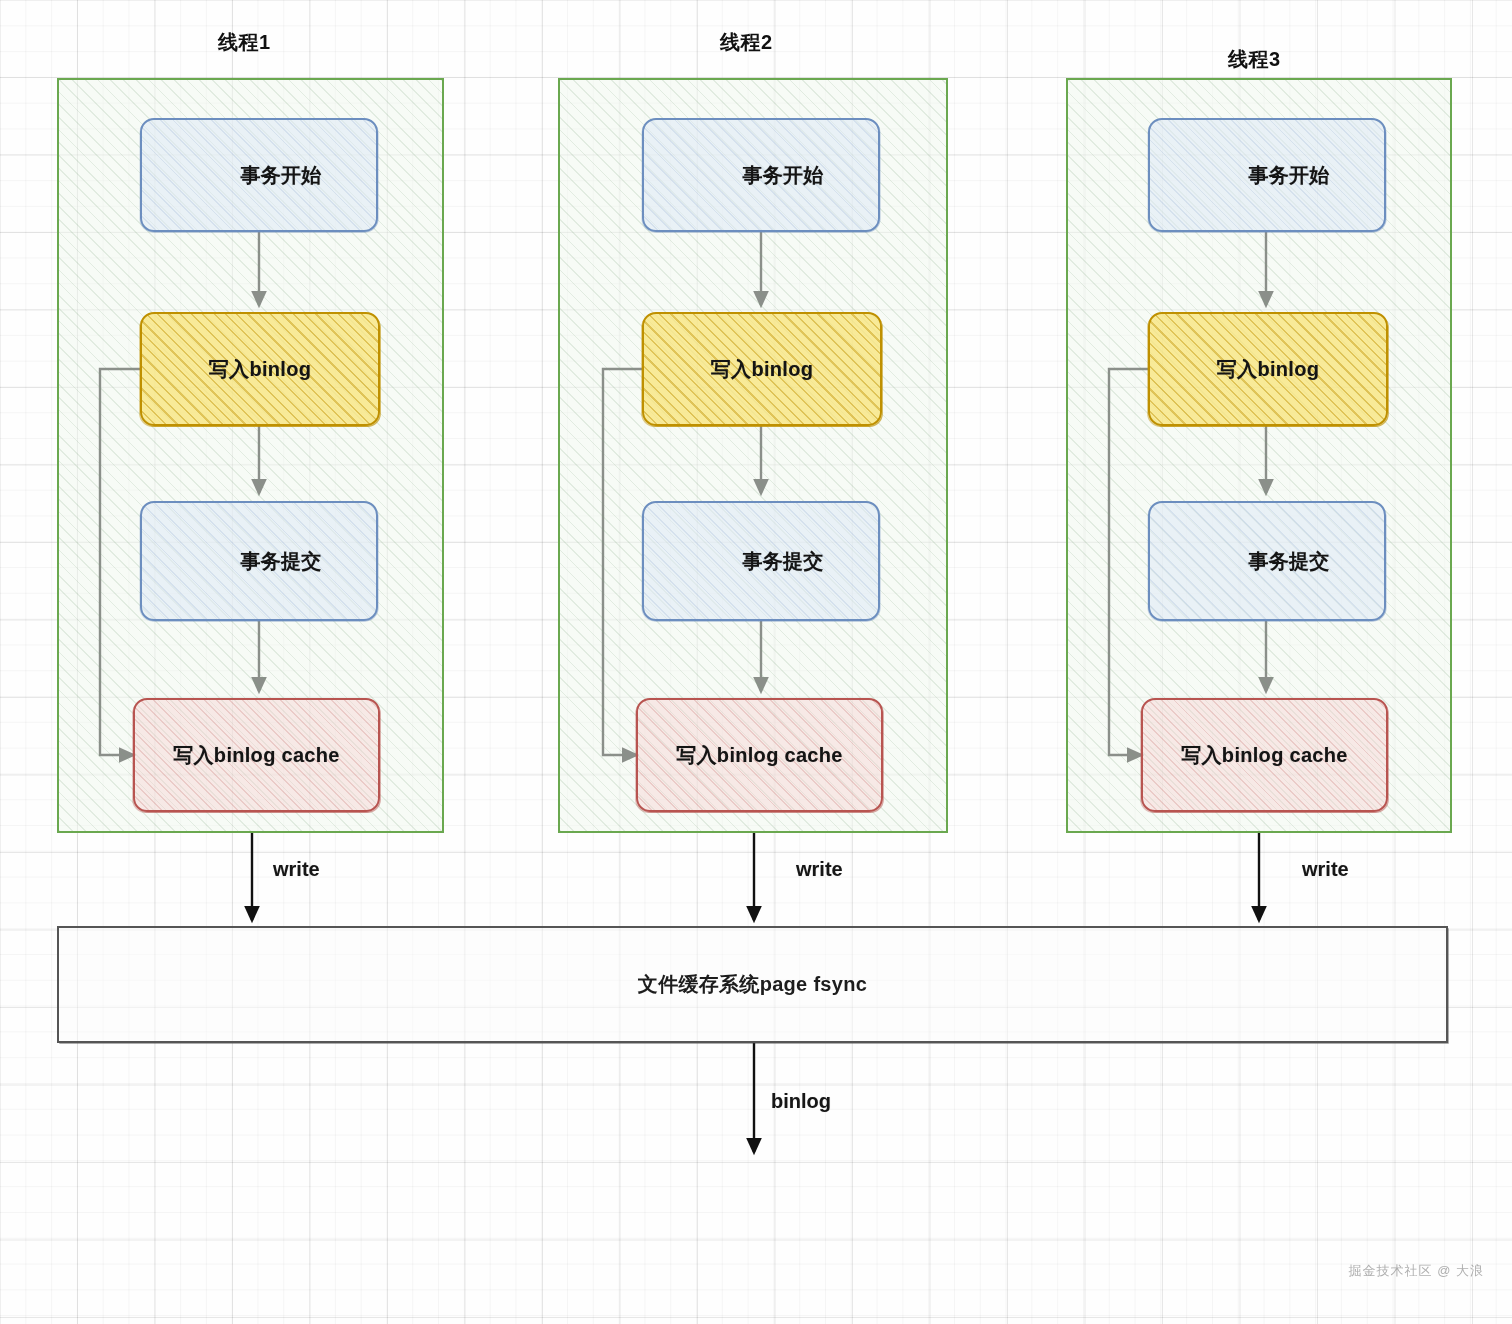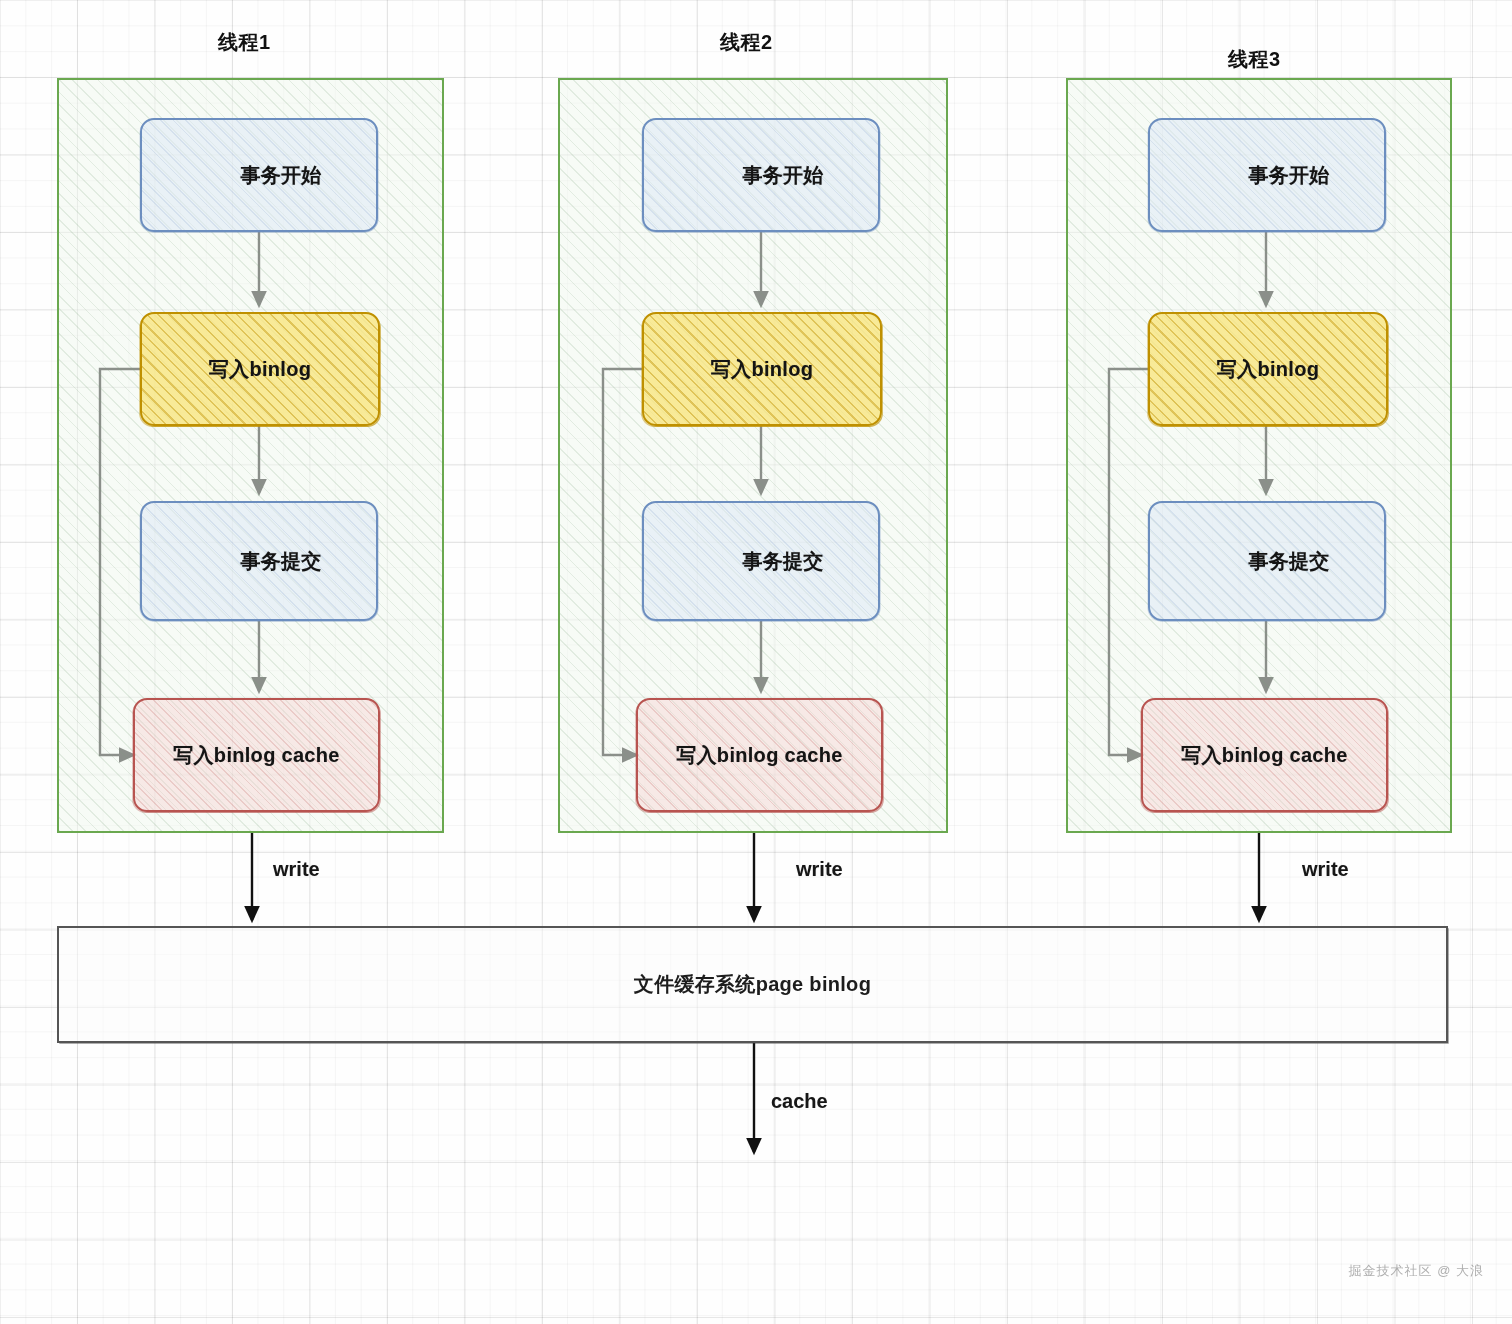--- a/index.html
+++ b/index.html
@@ -209,20 +209,20 @@
   <div class="node red" style="left:636px;top:698px;width:247px;height:114px;">写入binlog cache</div>
   <div class="edge-label" style="left:796px;top:858px;">write</div>
 
   <div class="lane" style="left:1066px;top:78px;width:386px;height:755px;"></div>
   <div class="node blue" style="left:1148px;top:118px;width:238px;height:114px;">事务开始</div>
   <div class="node yellow" style="left:1148px;top:312px;width:240px;height:114px;">写入binlog</div>
   <div class="node blue" style="left:1148px;top:501px;width:238px;height:120px;">事务提交</div>
   <div class="node red" style="left:1141px;top:698px;width:247px;height:114px;">写入binlog cache</div>
   <div class="edge-label" style="left:1302px;top:858px;">write</div>
 
-  <div class="bar" style="left:57px;top:926px;width:1391px;height:117px;">文件缓存系统page binlog</div>
-
-  <div class="edge-label" style="left:771px;top:1090px;">cache</div>
+  <div class="bar" style="left:57px;top:926px;width:1391px;height:117px;">文件缓存系统page fsync</div>
+
+  <div class="edge-label" style="left:771px;top:1090px;">binlog</div>
 
 
   <div class="watermark">掘金技术社区 @ 大浪</div>
 
 </div>
 
 </body></html>

